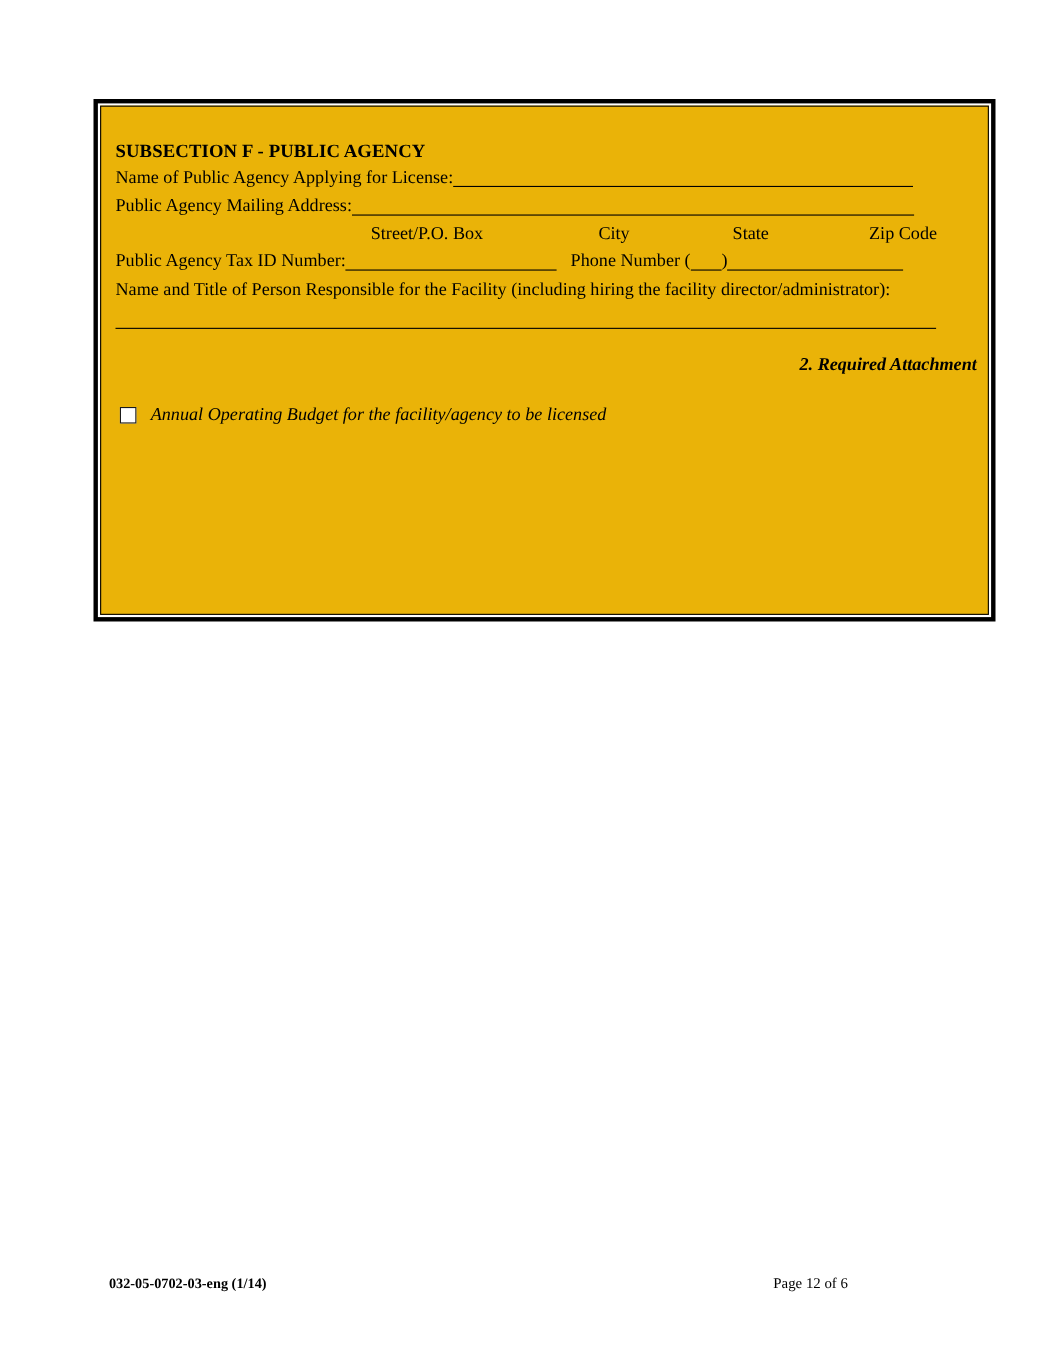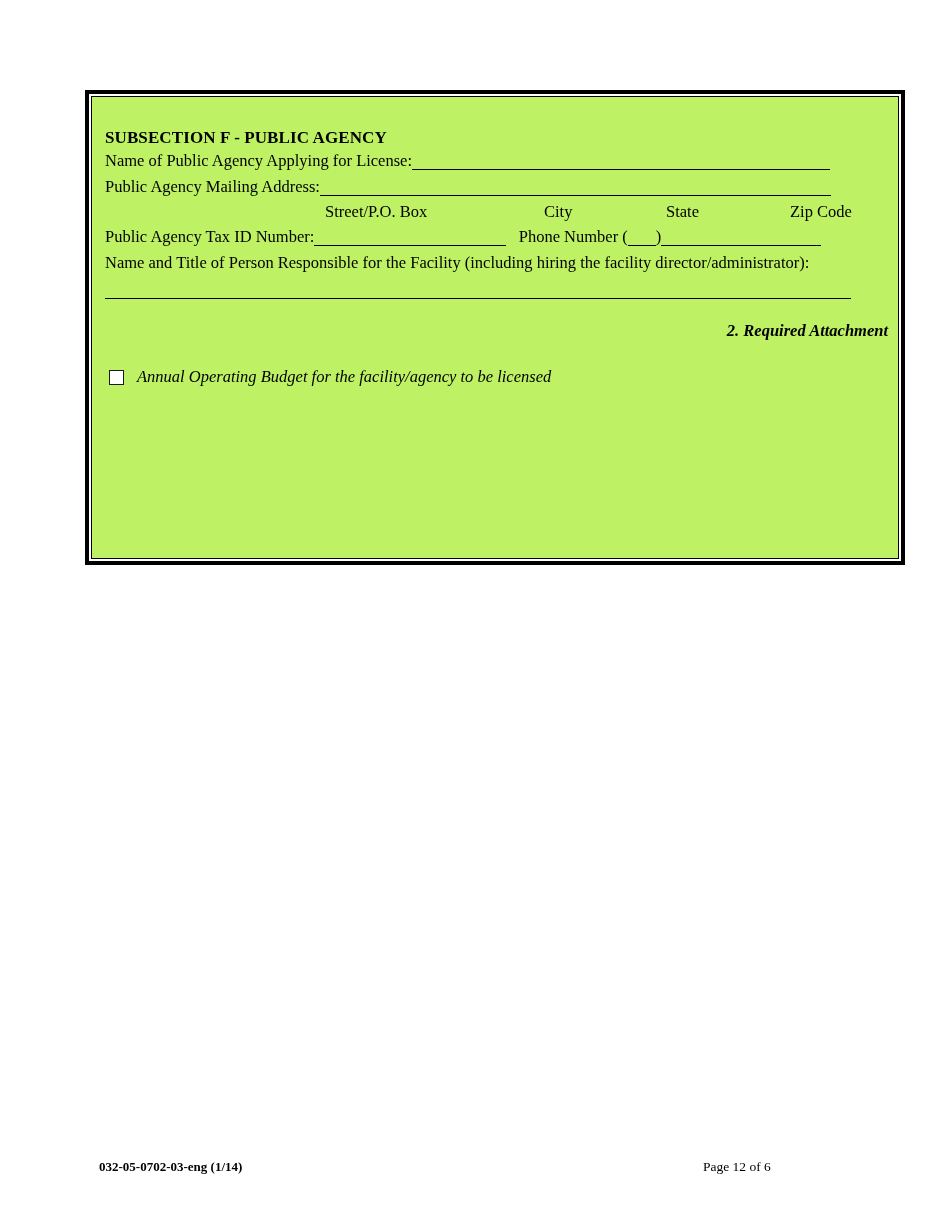--- a/index.html
+++ b/index.html
@@ -28,21 +28,21 @@
     background: #ffffff;
   }
   .form-box-inner {
     position: absolute;
     left: 2px;
     top: 2px;
     right: 2px;
     bottom: 2px;
     box-sizing: border-box;
     border: 1px solid #000000;
-    background: #bef264;
+    background: #eab308;
   }
 
   .content {
     position: absolute;
     left: 13px;
     top: 10px;
     right: 10px;
     bottom: 4px;
   }
 
@@ -97,21 +97,21 @@
   }
 
   
   .addr-labels {
     position: relative;
     height: 24px;
     font-size: 16.5px;
     line-height: 24px;
   }
   .addr-labels span { position: absolute; top: 0; }
-  .lbl-street { left: 220px; text-align: center; }
+  .lbl-street { left: 232px; text-align: center; }
   .lbl-city   { left: 439px; }
   .lbl-state  { left: 561px; }
   .lbl-zip    { left: 685px; }
 
   
   .attach-row {
     display: flex;
     align-items: center;
     margin-top: 26px;
   }

